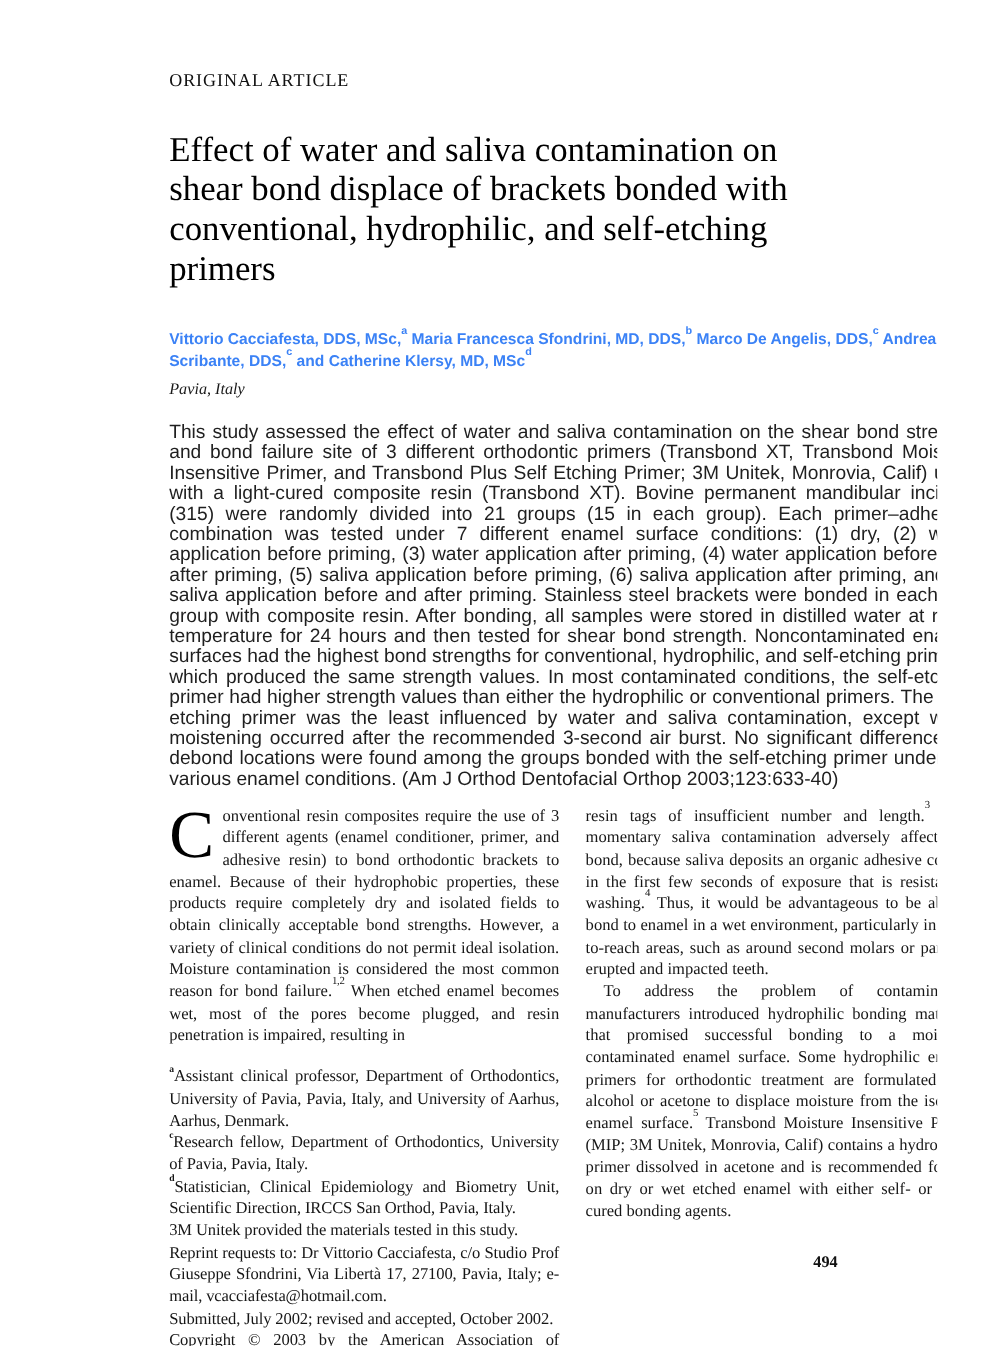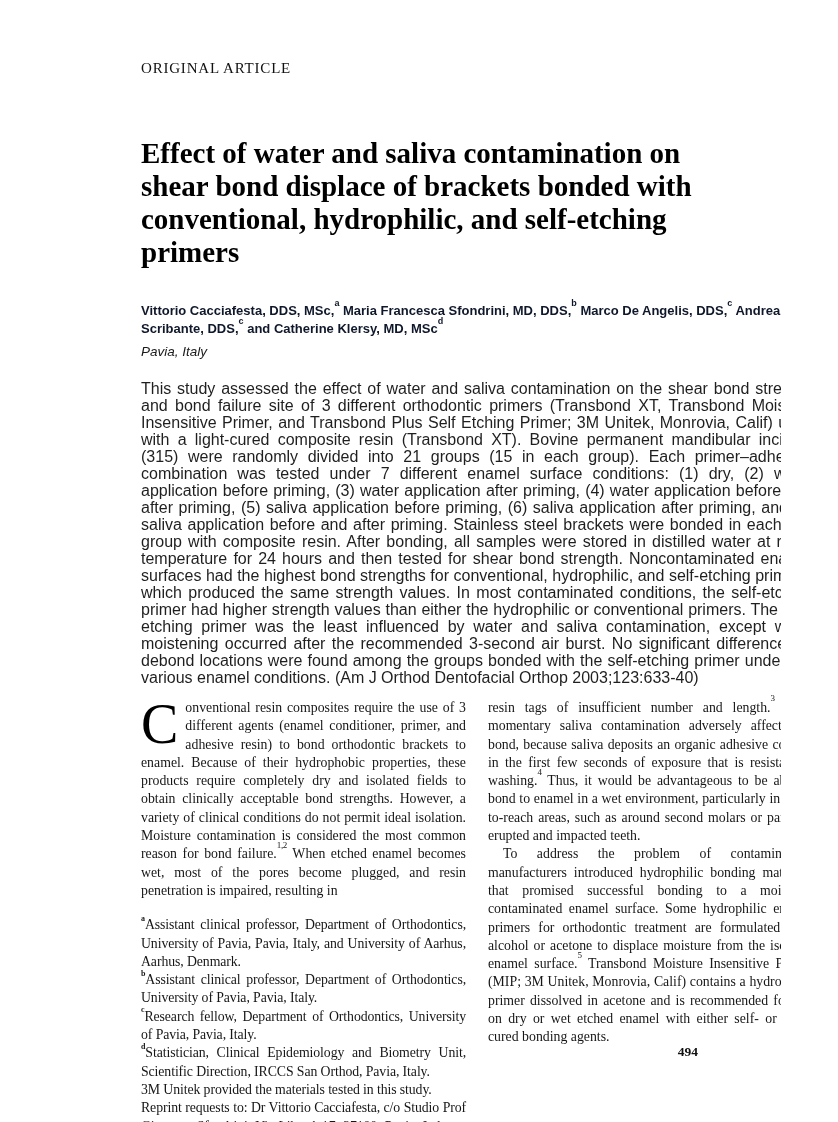--- a/index.html
+++ b/index.html
@@ -24,46 +24,46 @@
 
   .kicker {
     margin-top: 60px;
     font-family: "Liberation Serif", serif;
     font-size: 15px;
     letter-spacing: 0.8px;
     color: #111111;
   }
 
   .title {
-    margin-top: 60px;
+    margin-top: 32px;
     font-family: "Liberation Serif", serif;
-    font-weight: 700;
+    font-weight: 400;
     font-size: 29px;
     line-height: 33px;
     color: #000000;
   }
 
   .authors {
     margin-top: 33px;
     font-family: "Liberation Sans", sans-serif;
     font-weight: bold;
     font-size: 13px;
     line-height: 18px;
-    color: #0f172a;
+    color: #3b82f6;
   }
   .authors sup {
     font-size: 9px;
     line-height: 0;
     position: relative;
     top: -4px;
   }
 
   .affiliation {
     margin-top: 5px;
-    font-family: Liberation Sans, sans-serif;
+    font-family: Liberation Serif, serif;
     font-style: italic;
     font-size: 13.5px;
     line-height: 17px;
   }
 
   .abstract {
     margin-top: 20px;
     font-family: "Liberation Sans", sans-serif;
     font-size: 16px;
     line-height: 17px;
@@ -154,21 +154,20 @@
 
     <div class="abstract">This study assessed the effect of water and saliva contamination on the shear bond strength and bond failure site of 3 different orthodontic primers (Transbond XT, Transbond Moisture Insensitive Primer, and Transbond Plus Self Etching Primer; 3M Unitek, Monrovia, Calif) used with a light-cured composite resin (Transbond XT). Bovine permanent mandibular incisors (315) were randomly divided into 21 groups (15 in each group). Each primer–adhesive combination was tested under 7 different enamel surface conditions: (1) dry, (2) water application before priming, (3) water application after priming, (4) water application before and after priming, (5) saliva application before priming, (6) saliva application after priming, and (7) saliva application before and after priming. Stainless steel brackets were bonded in each test group with composite resin. After bonding, all samples were stored in distilled water at room temperature for 24 hours and then tested for shear bond strength. Noncontaminated enamel surfaces had the highest bond strengths for conventional, hydrophilic, and self-etching primers, which produced the same strength values. In most contaminated conditions, the self-etching primer had higher strength values than either the hydrophilic or conventional primers. The self-etching primer was the least influenced by water and saliva contamination, except when moistening occurred after the recommended 3-second air burst. No significant differences in debond locations were found among the groups bonded with the self-etching primer under the various enamel conditions. (Am J Orthod Dentofacial Orthop 2003;123:633-40)</div>
 
     <div class="columns">
 
       <div class="bodytext">
         <p><span class="dropcap">C</span><span>onventional resin composites require the use of 3 different agents (enamel conditioner, primer, and adhesive resin) to bond orthodontic brackets to enamel. Because of their hydrophobic properties, these products require completely dry and isolated fields to obtain clinically acceptable bond strengths. However, a variety of clinical conditions do not permit ideal isolation. Moisture contamination is considered the most common reason for bond failure.</span><sup class="ref">1,2</sup><span> When etched enamel becomes wet, most of the pores become plugged, and resin penetration is impaired, resulting in</span></p>
 
         <div class="footnotes">
           <p class="fn"><sup>a</sup><span>Assistant clinical professor, Department of Orthodontics, University of Pavia, Pavia, Italy, and University of Aarhus, Aarhus, Denmark.</span></p>
-          <p class="fn"><sup>b</sup><span>Assistant clinical professor, Department of Orthodontics, University of Pavia, Pavia, Italy.</span></p>
           <p class="fn"><sup>c</sup><span>Research fellow, Department of Orthodontics, University of Pavia, Pavia, Italy.</span></p>
           <p class="fn"><sup>d</sup><span>Statistician, Clinical Epidemiology and Biometry Unit, Scientific Direction, IRCCS San Orthod, Pavia, Italy.</span></p>
           <p class="fn"><span>3M Unitek provided the materials tested in this study.</span></p>
           <p class="fn"><span>Reprint requests to: Dr Vittorio Cacciafesta, c/o Studio Prof Giuseppe Sfondrini, Via Libertà 17, 27100, Pavia, Italy; e-mail, vcacciafesta@hotmail.com.</span></p>
           <p class="fn"><span>Submitted, July 2002; revised and accepted, October 2002.</span></p>
           <p class="fn"><span>Copyright © 2003 by the American Association of Orthodontists.</span></p>
 
         </div>
       </div>
 

